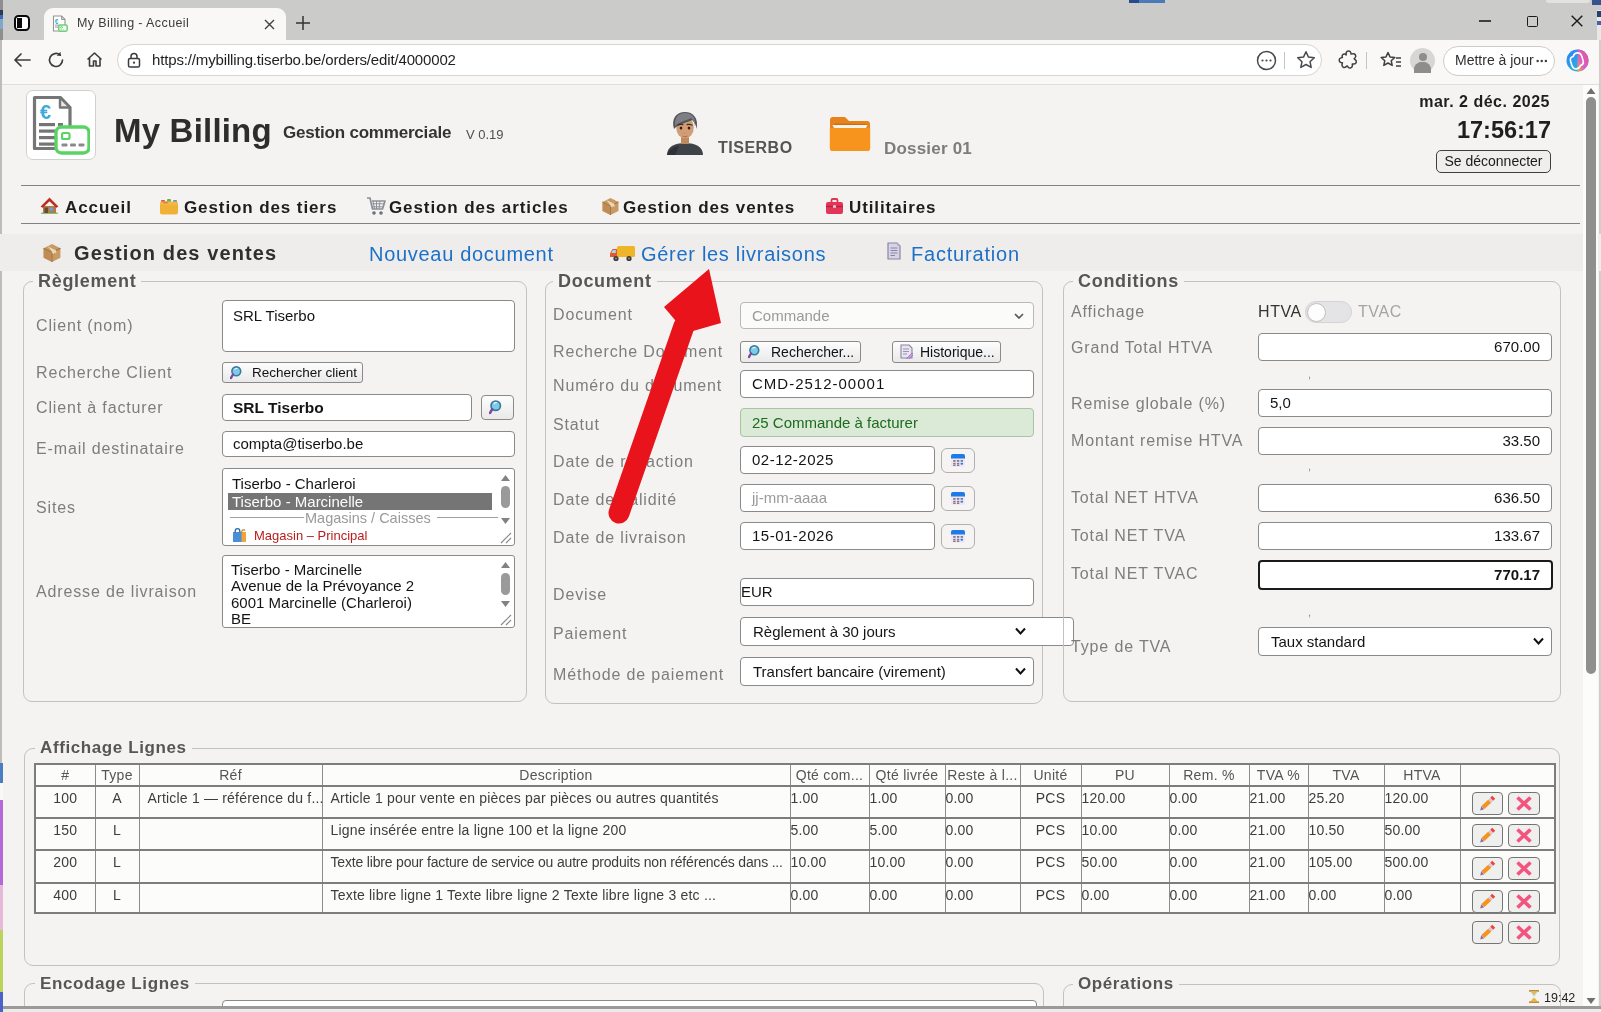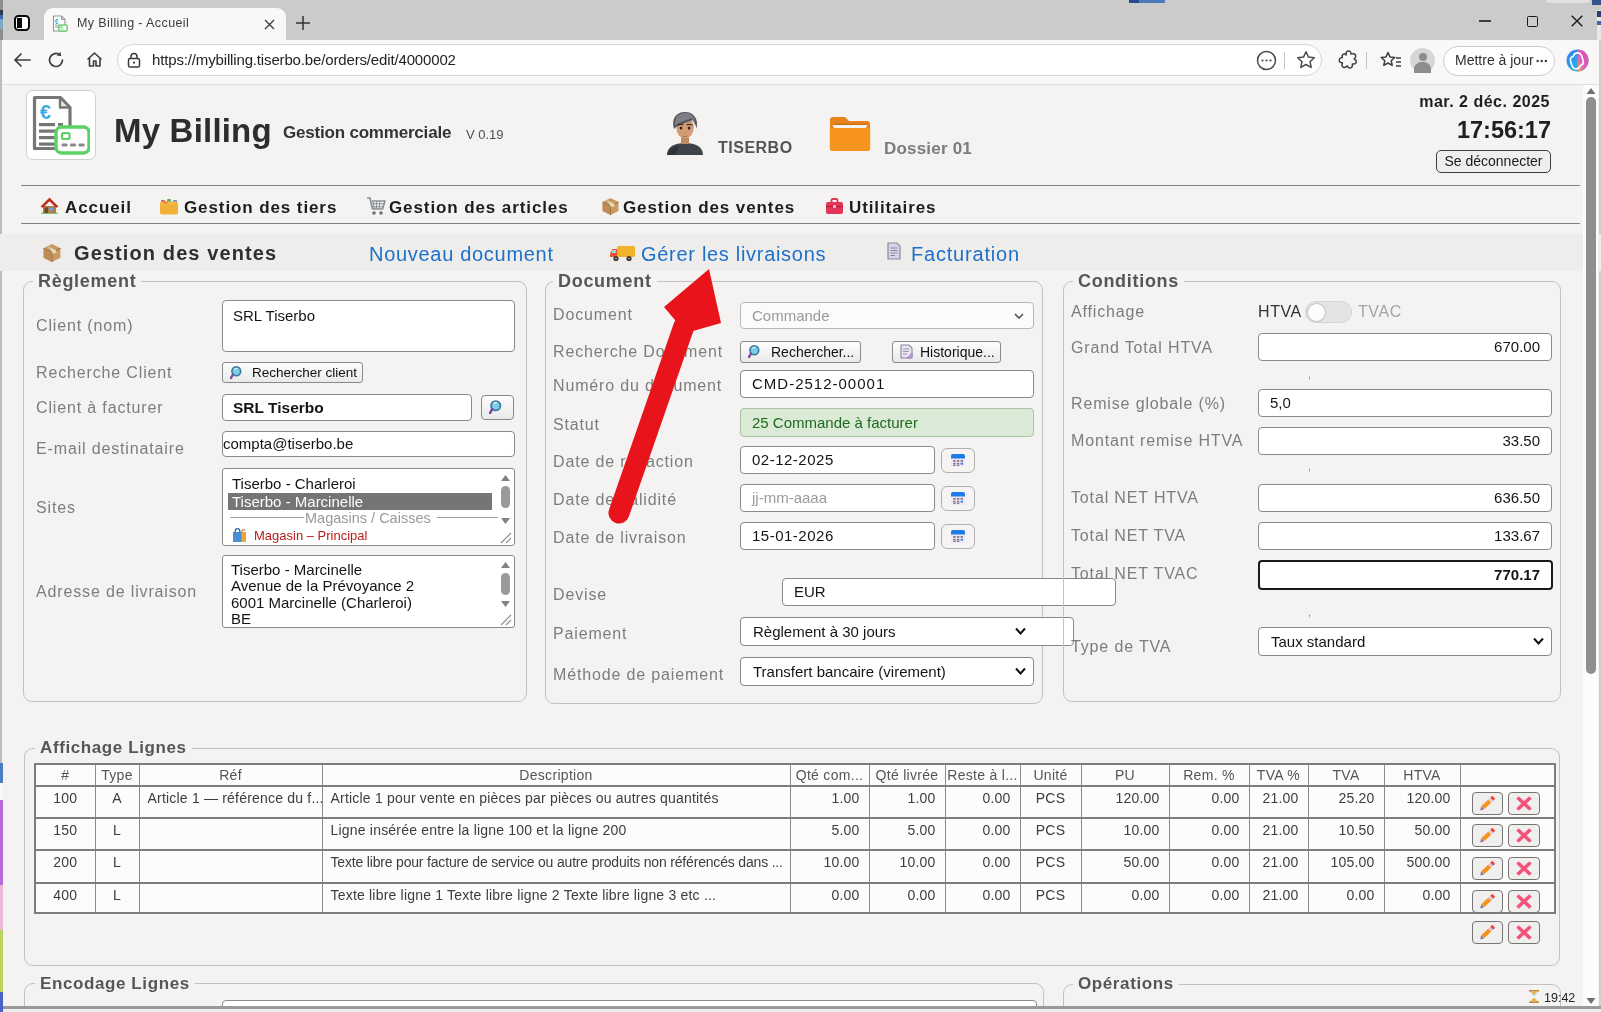--- a/index.html
+++ b/index.html
@@ -262,21 +262,21 @@
   </svg>
 <div class="lbl" style="left:36px;top:399px">Client à facturer</div>
 <div class="inp" style="left:222px;top:394px;width:250px;height:27px;line-height:25px;padding-left:10px;font-weight:bold;font-size:15.5px">SRL Tiserbo</div>
 <div class="btn" style="left:481px;top:395px;width:33px;height:25px;border-radius:4px"></div>
 <svg class="abs" style="left:489px;top:399px" width="16" height="16" viewBox="0 0 15 15">
     <circle cx="6.3" cy="6.3" r="4.4" fill="#7ecbe8" stroke="#3a7a9e" stroke-width="1.6"></circle>
     <path d="M3 9.5L1 13" stroke="#7a4a9e" stroke-width="2.4" stroke-linecap="round"></path>
     <path d="M4.5 4.5a2.5 2.5 0 0 1 3-1" stroke="#e8f6fc" stroke-width="1.2" fill="none"></path>
   </svg>
 <div class="lbl" style="left:36px;top:440px">E-mail destinataire</div>
-<div class="inp" style="left:222px;top:431px;width:293px;height:26px;line-height:24px;">compta@tiserbo.be</div>
+<div class="inp" style="left:222px;top:431px;width:293px;height:26px;line-height:24px;padding-left:10px">compta@tiserbo.be</div>
 <div class="lbl" style="left:36px;top:499px">Sites</div>
 <div class="inp" style="left:222px;top:468px;width:293px;height:78px;border-radius:3px"></div>
 <div class="abs" style="left:232px;top:475px;font-size:15px;color:#141414">Tiserbo - Charleroi</div>
 <div class="abs" style="left:228px;top:492.5px;width:264px;height:17px;background:#757575"></div>
 <div class="abs" style="left:232px;top:493px;font-size:15px;color:#fdfdfd">Tiserbo - Marcinelle</div>
 <div class="abs" style="left:230px;top:517px;width:74px;height:1px;background:#a0a0a0"></div>
 <div class="abs" style="left:437px;top:517px;width:61px;height:1px;background:#a0a0a0"></div>
 <div class="abs" style="left:305px;top:510px;font-size:14.5px;color:#9a9a9a">Magasins / Caisses</div>
 <svg class="abs" style="left:232px;top:528px" width="15" height="15" viewBox="0 0 15 15">
     <path d="M8 4h6v10H8z" fill="#f0a43c"></path>
@@ -373,21 +373,21 @@
     <rect x="3.2" y="8" width="2.4" height="1.8" fill="#837a8c"></rect>
     <rect x="6.9" y="8" width="2.4" height="1.8" fill="#837a8c"></rect>
     <rect x="10.6" y="8" width="2.4" height="1.8" fill="#837a8c"></rect>
     <rect x="3.2" y="10.8" width="2.4" height="1.8" fill="#837a8c"></rect>
     <rect x="6.9" y="10.8" width="2.4" height="1.8" fill="#837a8c"></rect>
     <rect x="10.6" y="10.8" width="2.4" height="1.8" fill="#2a7ae8"></rect>
     <rect x="3.2" y="13" width="2.4" height="1" fill="#837a8c"></rect>
     <rect x="6.9" y="13" width="2.4" height="1" fill="#837a8c"></rect>
   </svg>
 <div class="lbl" style="left:553px;top:586px">Devise</div>
-<div class="inp" style="left:782px;top:578px;width:334px;height:28px;line-height:26px;padding-left:11px">EUR</div>
+<div class="inp" style="left:740px;top:578px;width:294px;height:28px;line-height:26px;">EUR</div>
 <div class="lbl" style="left:553px;top:625px">Paiement</div>
 <div class="inp" style="left:740px;top:617px;width:334px;height:29px;line-height:27px;padding-left:12px">Règlement à 30 jours</div>
 <svg class="abs" style="left:1015px;top:627px" width="11" height="9" viewBox="0 0 11 9">
     <path d="M1 1.5l4.5 5 4.5-5" fill="none" stroke="#111" stroke-width="2"></path>
   </svg>
 <div class="lbl" style="left:553px;top:666px">Méthode de paiement</div>
 <div class="inp" style="left:740px;top:657px;width:294px;height:29px;line-height:27px;padding-left:12px">Transfert bancaire (virement)</div>
 <svg class="abs" style="left:1015px;top:667px" width="11" height="9" viewBox="0 0 11 9">
     <path d="M1 1.5l4.5 5 4.5-5" fill="none" stroke="#111" stroke-width="2"></path>
   </svg>
@@ -521,21 +521,21 @@
         <td class="ta"></td>
       </tr>
 </tbody>
   </table>
 <style>
 table{border:2px solid #7d7d7d}
 .th{border:1px solid #8c8c8c;border-bottom:2px solid #7d7d7d;font-weight:normal;color:#555;font-size:14px;letter-spacing:.3px;padding:0;vertical-align:middle}
 td{border-left:1px solid #8c8c8c;border-right:1px solid #8c8c8c;border-top:2px solid #7d7d7d;border-bottom:2px solid #7d7d7d;vertical-align:top;padding:3px 0 0 0;letter-spacing:.2px}
 .tc{text-align:center}
 .tl{text-align:left;padding-left:8px;white-space:nowrap;overflow:hidden}
-.tr{text-align:right;padding-right:9px}
+.tr{text-align:left;padding-right:9px}
 </style>
 
 <style>
 .ab{position:absolute;width:31px;height:23px;background:#efefee;border:1.5px solid #757575;border-radius:4px}
 .xb{position:absolute;width:32px;height:23px;background:#efefee;border:1.5px solid #757575;border-radius:4px}
 </style>
 <div class="ab" style="left:1472px;top:792px"></div>
 <svg class="abs" style="left:1480px;top:795px" width="16" height="16" viewBox="0 0 16 16">
     <path d="M12.2.8l3 3-2 2-3-3z" fill="#ee4437"></path>
     <path d="M10 2.9l3 3-1.6 1.6-3-3z" fill="#cfc4e8"></path>

